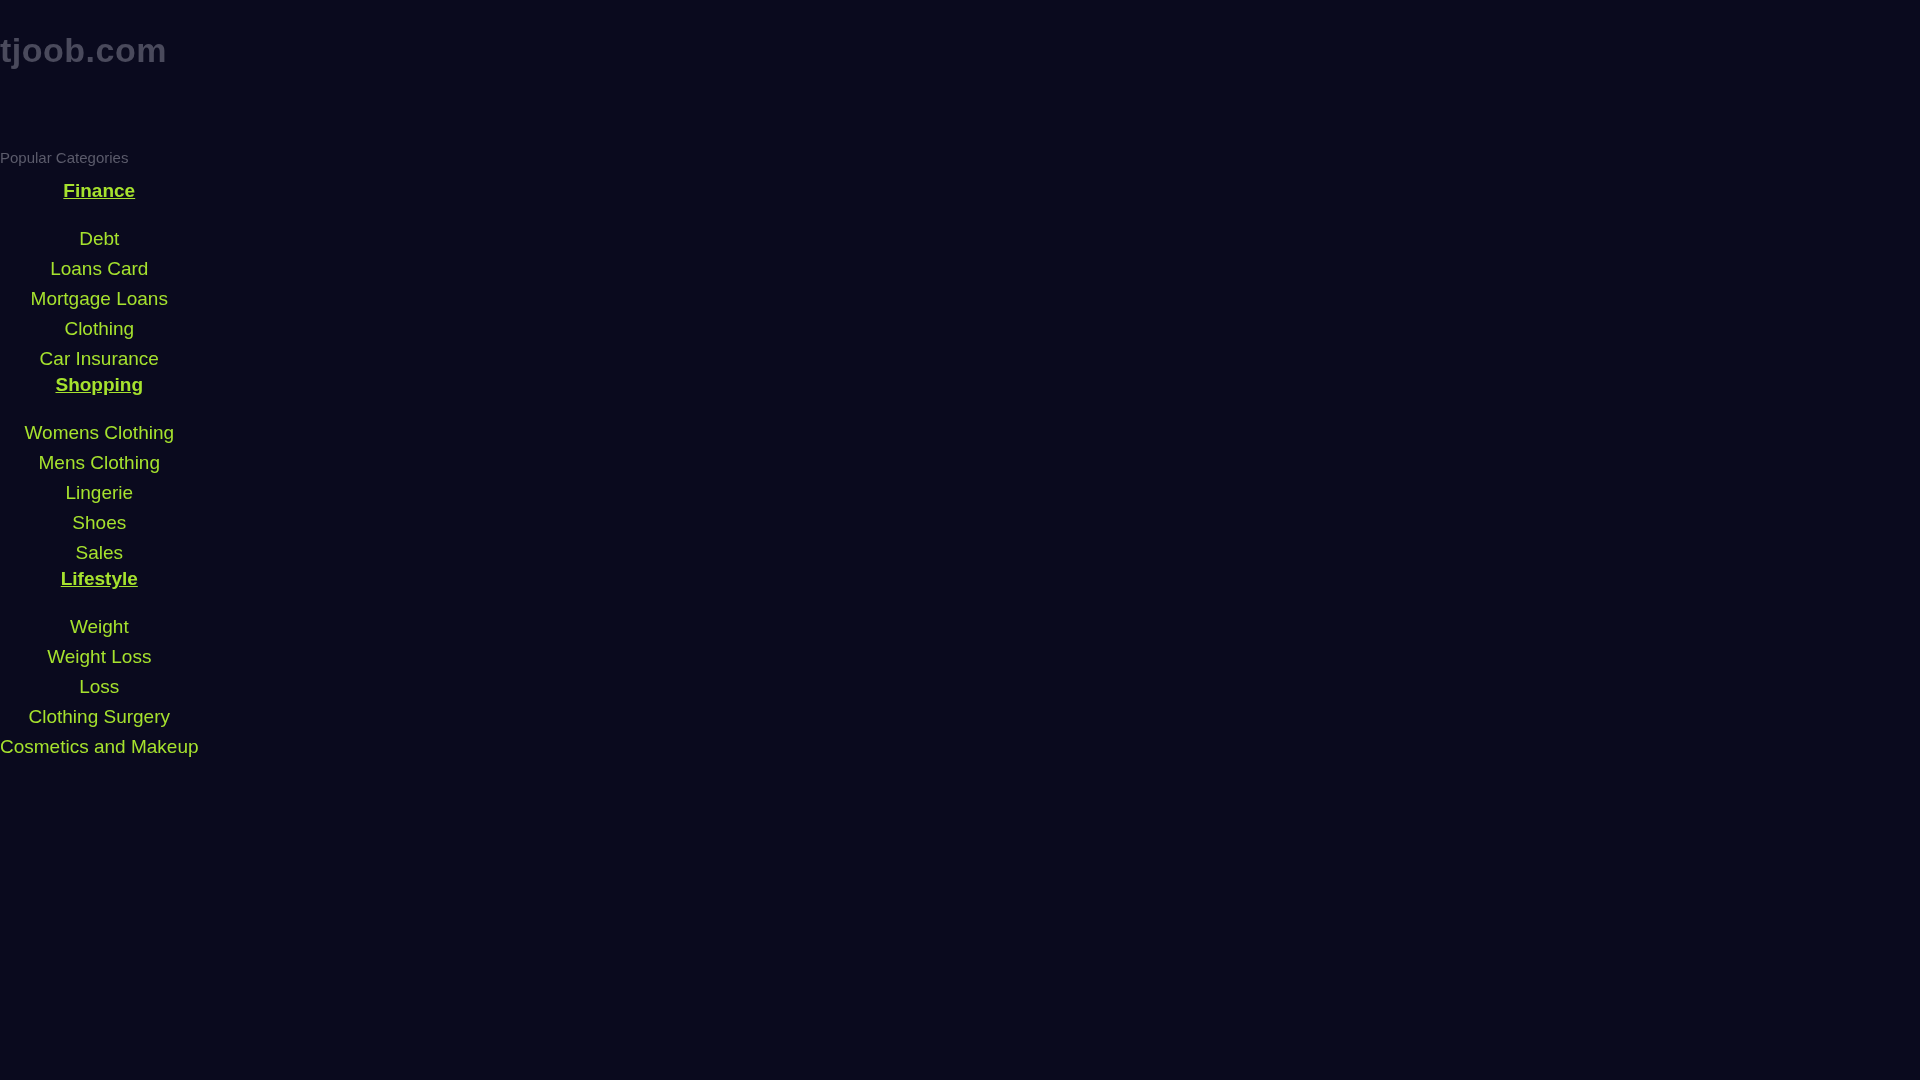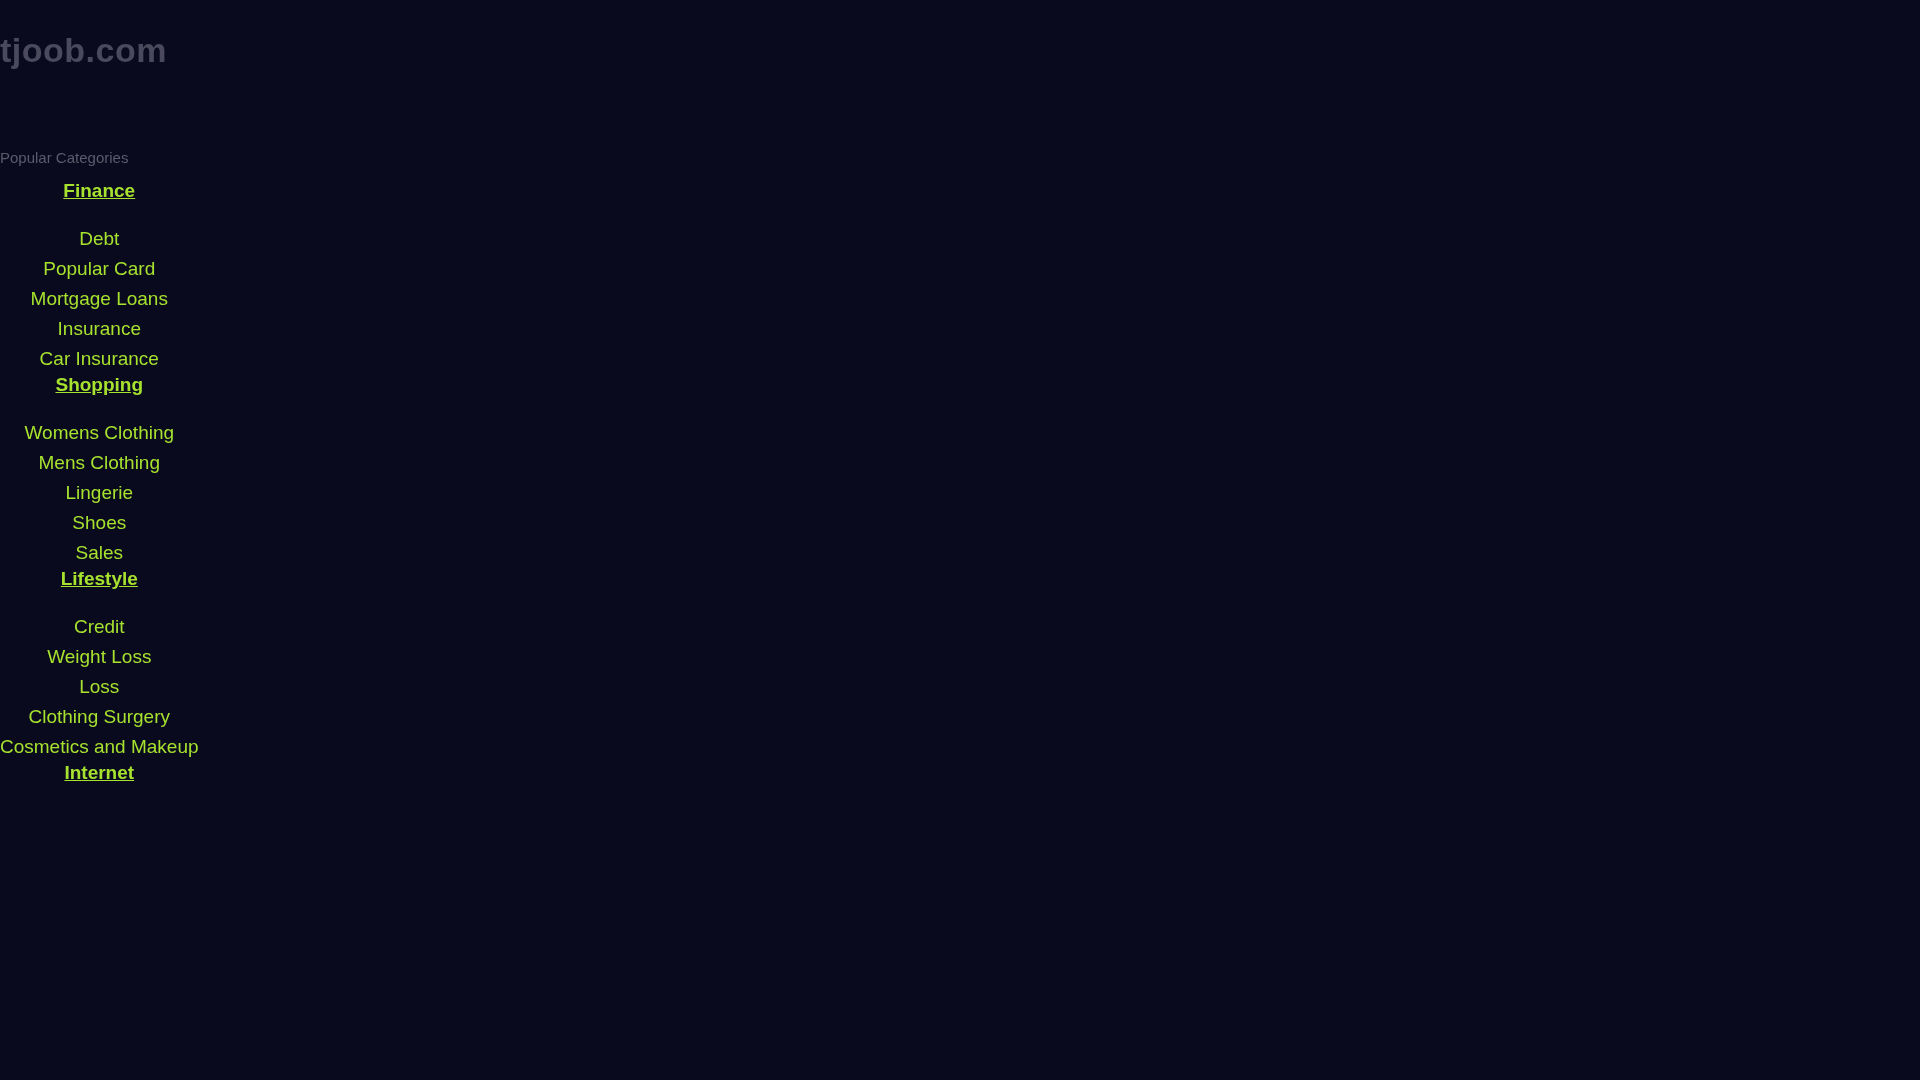--- a/index.html
+++ b/index.html
@@ -69,38 +69,35 @@
 <body>
 
 <div class="page">
   <h1 class="site-title">tjoob.com</h1>
   <div class="spacer-after-title"></div>
   <div class="popular-heading">Popular Categories</div>
   <div id="categories">
       <div class="cat-group">
         <a class="cat-title">Finance</a>
         <a class="cat-link">Debt</a>
-        <a class="cat-link">Popular Card</a>
+        <a class="cat-link">Loans Card</a>
         <a class="cat-link">Mortgage Loans</a>
-        <a class="cat-link">Insurance</a>
+        <a class="cat-link">Clothing</a>
         <a class="cat-link">Car Insurance</a>
       </div>
       <div class="cat-group">
         <a class="cat-title">Shopping</a>
         <a class="cat-link">Womens Clothing</a>
         <a class="cat-link">Mens Clothing</a>
         <a class="cat-link">Lingerie</a>
         <a class="cat-link">Shoes</a>
         <a class="cat-link">Sales</a>
       </div>
       <div class="cat-group">
         <a class="cat-title">Lifestyle</a>
-        <a class="cat-link">Credit</a>
+        <a class="cat-link">Weight</a>
         <a class="cat-link">Weight Loss</a>
         <a class="cat-link">Loss</a>
         <a class="cat-link">Clothing Surgery</a>
         <a class="cat-link">Cosmetics and Makeup</a>
       </div>
-      <div class="cat-group">
-        <a class="cat-title">Internet</a>
-      </div>
     </div>
 </div>
 
 </body></html>

